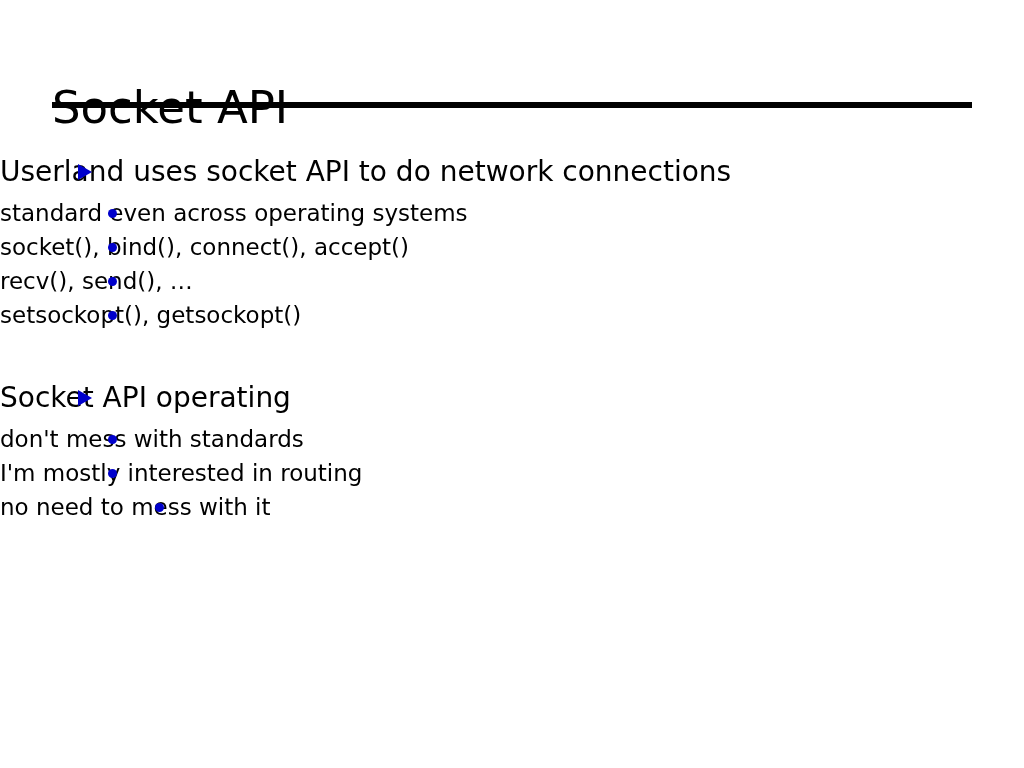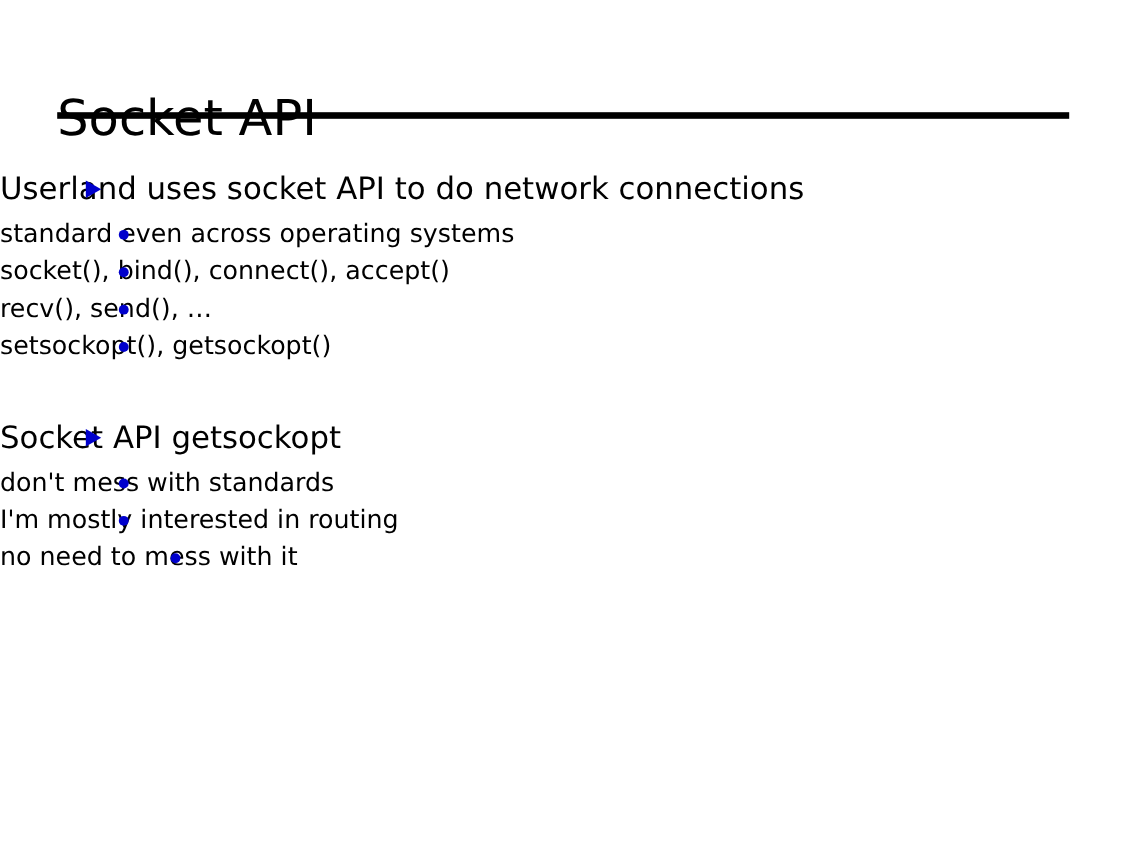--- a/index.html
+++ b/index.html
@@ -165,21 +165,21 @@
 
       <li class="bullet lvl2">
         <span class="marker"></span>
         <span class="bullet-text">setsockopt(), getsockopt()</span>
       </li>
 
       <li class="group-gap"></li>
 
       <li class="bullet lvl1">
         <span class="marker"></span>
-        <span class="bullet-text">Socket API getsockopt</span>
+        <span class="bullet-text">Socket API operating</span>
       </li>
 
       <li class="bullet lvl2">
         <span class="marker"></span>
         <span class="bullet-text">don't mess with standards</span>
       </li>
 
       <li class="bullet lvl2">
         <span class="marker"></span>
         <span class="bullet-text">I'm mostly interested in routing</span>

